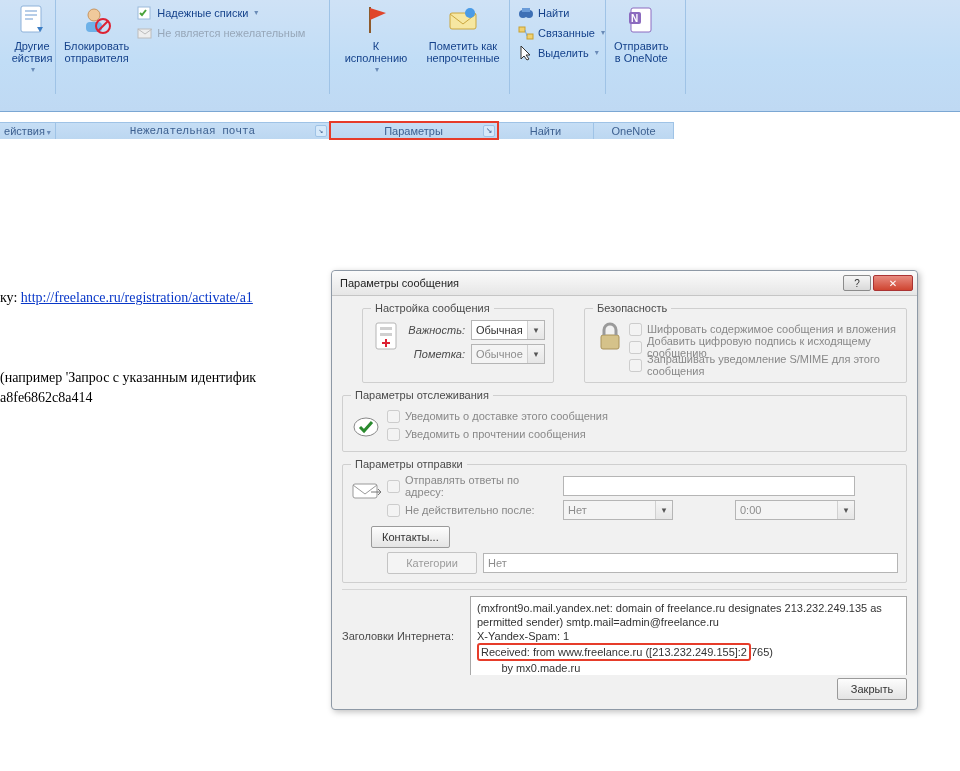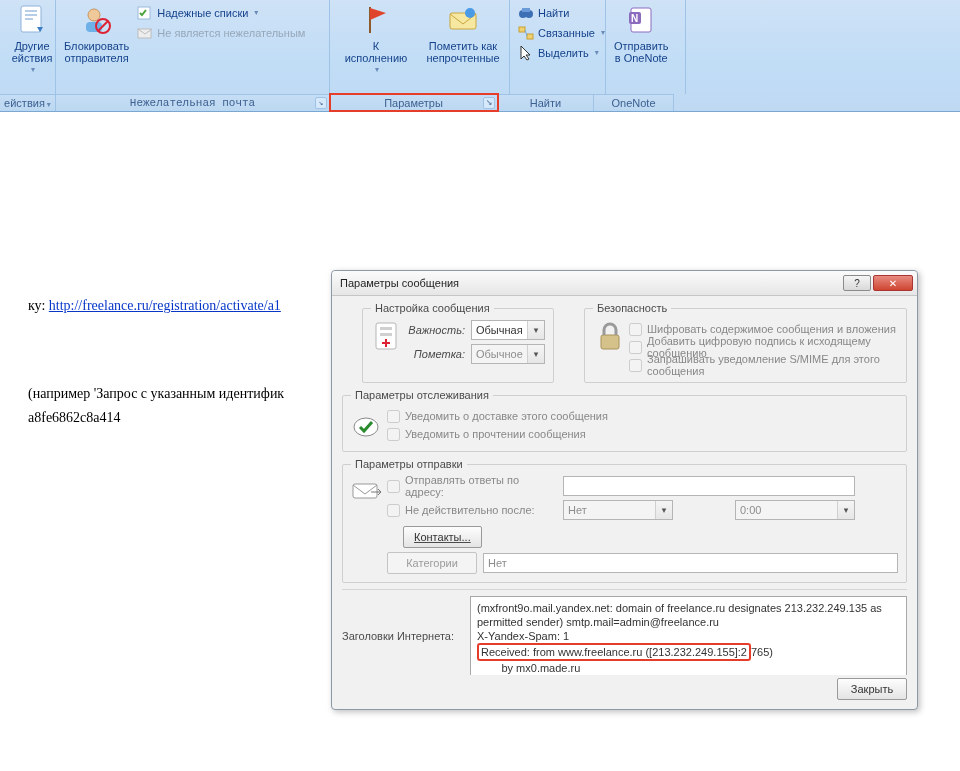--- a/index.html
+++ b/index.html
@@ -44,20 +44,21 @@
     color: #15428b;
     padding: 1px 2px;
     line-height: 14px;
   }
   .ribbon-small.disabled { color: #97a7b9; }
   .ribbon-small .icon16 { width: 16px; height: 16px; display:flex; align-items:center; justify-content:center; }
   .chev { font-size: 8px; color: #6a8bb7; padding-left: 2px; }
   .group-labels {
     display: flex;
     height: 17px;
+    margin-top: 28px;
   }
   .group-label {
     position: relative;
     border-top: 1px solid #9fc3e6;
     border-right: 1px solid #9fc3e6;
     background: linear-gradient(#c6def5, #bcd7f1);
     color: #3d6090;
     text-align: center;
     font-size: 11px;
     line-height: 16px;
@@ -83,21 +84,21 @@
   
   .mailbody {
     position: absolute;
     left: 0; top: 150px; width: 330px;
     padding: 0;
     color: #000;
     font-family: "Times New Roman", serif;
     font-size: 14px;
   }
   .mailbody a { color: #0837c8; text-decoration: underline; }
-  .mailbody .para { margin: 8px 0 4px 0; white-space: nowrap; overflow: hidden; padding-left: 28px; }
+  .mailbody .para { margin: 0 0 4px 0; white-space: nowrap; overflow: hidden; }
   .mailbody .gap { height: 60px; }
 
   
   .dialog {
     position: absolute;
     left: 331px; top: 270px;
     width: 587px; height: 440px;
     background: #f1f1f1;
     border: 1px solid #8e99a6;
     box-shadow: 2px 2px 6px rgba(0,0,0,0.25);
@@ -482,21 +483,21 @@
           <div class="combo disabled" style="grid-column:2;">
               <span>Нет</span>
             </div>
           <div style="grid-column:3;"></div>
           <div class="combo disabled" style="grid-column:4;">
               <span>0:00</span>
             </div>
         </div>
       </div>
       <div style="height:6px;"></div>
-      <div style="display:flex; gap:6px; align-items:flex-end; margin-left:52px;text-decoration:underline;">
+      <div style="display:flex; gap:6px; align-items:flex-end; margin-left:20px;">
         <button class="btn">Контакты...</button>
       </div>
       <div style="display:flex; gap:6px; align-items:center; margin:4px 0 0 36px;">
         <button class="btn disabled" disabled="" style="min-width:90px">Категории</button>
         <input type="text" class="tb disabled" disabled="" style="flex: 1 1 0%;" value="Нет">
       </div>
     </fieldset>
 
     <div class="hr"></div>
 

